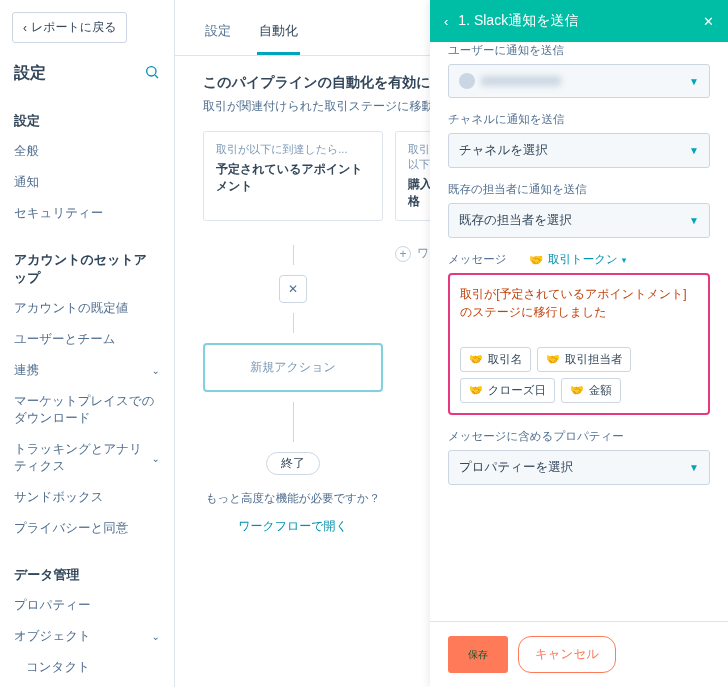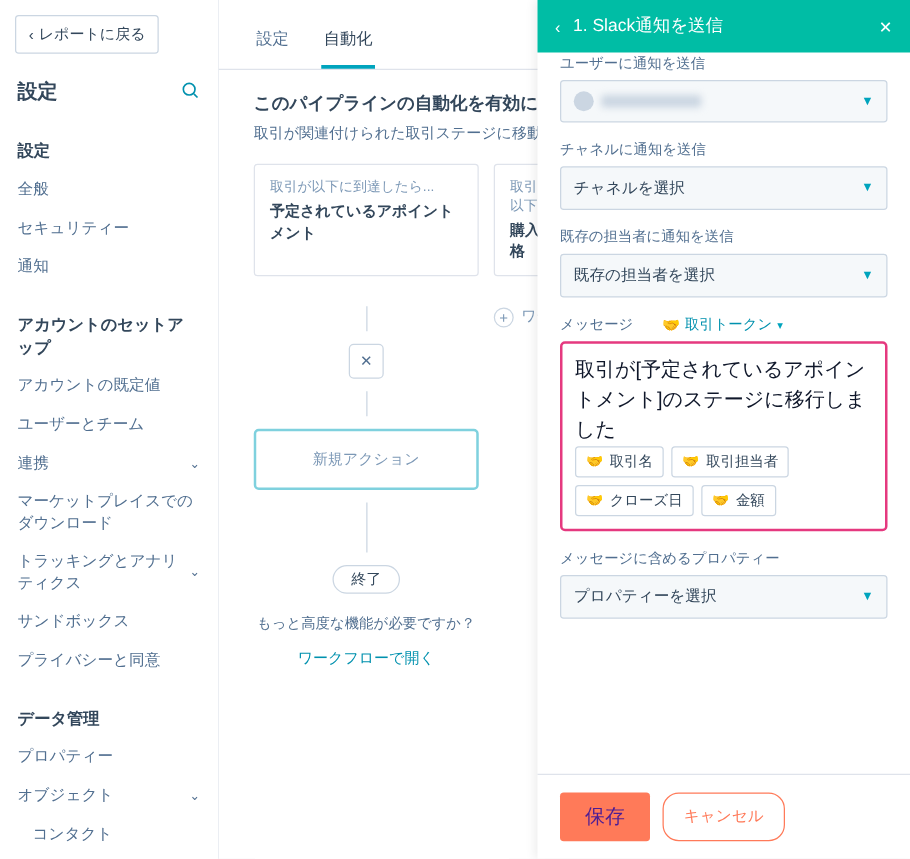--- a/index.html
+++ b/index.html
@@ -45,27 +45,27 @@
 .panel-head .left { display: flex; align-items: center; gap: 10px; }
 .panel-head .title { font-size: 14px; font-weight: 500; }
 .panel-body { padding: 1px 18px; flex: 1; overflow-y: auto; }
 .field { margin-bottom: 14px; }
 .field-lbl { font-size: 11.5px; color: #516f90; margin-bottom: 6px; display: block; }
 .select { border: 1px solid #cbd6e2; border-radius: 3px; padding: 8px 10px; display: flex; align-items: center; justify-content: space-between; background: #f5f8fa; font-size: 12.5px; cursor: pointer; }
 .select .caret { color: #00a4bd; font-size: 10px; }
 .msg-lbl-row { display: flex; align-items: center; gap: 23px; margin-bottom: 6px; }
 .tok-link { color: #0091ae; font-size: 11.5px; display: flex; align-items: center; gap: 4px; cursor: pointer; }
 .msg-box { border: 2px solid #e5397f; border-radius: 4px; padding: 10px; }
-.msg-text { font-size: 16px; color: #0f172a; line-height: 1.5; margin-bottom: 0; }
+.msg-text { font-size: 12px; color: #c2410c; line-height: 1.5; margin-bottom: 26px; }
 .tok-row { display: flex; flex-wrap: wrap; gap: 6px; }
 .tok { display: inline-flex; align-items: center; gap: 5px; border: 1px solid #cbd6e2; border-radius: 3px; padding: 4px 8px; font-size: 11.5px; background: #fff; }
 .tok .ico { font-size: 11px; }
 
 .panel-foot { padding: 14px 18px; border-top: 1px solid #dfe3eb; display: flex; gap: 10px; }
-.btn-primary { background: #ff7a59; color: #4c1d95; border: none; padding: 9px 20px; border-radius: 3px; font-size: 16px; font-weight: 500; cursor: pointer; }
+.btn-primary { background: #ff7a59; color: #14532d; border: none; padding: 9px 20px; border-radius: 3px; font-size: 10px; font-weight: 500; cursor: pointer; }
 .btn-secondary { background: #fff; color: #ff7a59; border: 1px solid #ff7a59; padding: 9px 16px; border-radius: 13px; font-size: 12.5px; cursor: pointer; }
 
 .user-chip { display: flex; align-items: center; gap: 6px; }
 .user-chip .av { width: 16px; height: 16px; border-radius: 50%; background: #cbd6e2; }
 .user-chip .nm { filter: blur(3px); background: #cbd6e2; width: 80px; height: 10px; border-radius: 2px; }
 .caret-dn { color: #00a4bd; font-size: 9px; }
 </style>
 </head>
 <body>
 
@@ -83,24 +83,24 @@
         </svg>
     </span>
   </div>
   <div id="sb-groups">
       <div class="sb-section">
         <div class="sb-section-title">設定</div>
         <div class="sb-item">
           <span>全般</span>
         </div>
         <div class="sb-item">
+          <span>通知</span>
+        </div>
+        <div class="sb-item">
           <span>セキュリティー</span>
-        </div>
-        <div class="sb-item">
-          <span>通知</span>
         </div>
       </div>
       <div class="sb-section">
         <div class="sb-section-title">アカウントのセットアップ</div>
         <div class="sb-item">
           <span>アカウントの既定値</span>
         </div>
         <div class="sb-item">
           <span>ユーザーとチーム</span>
         </div>

